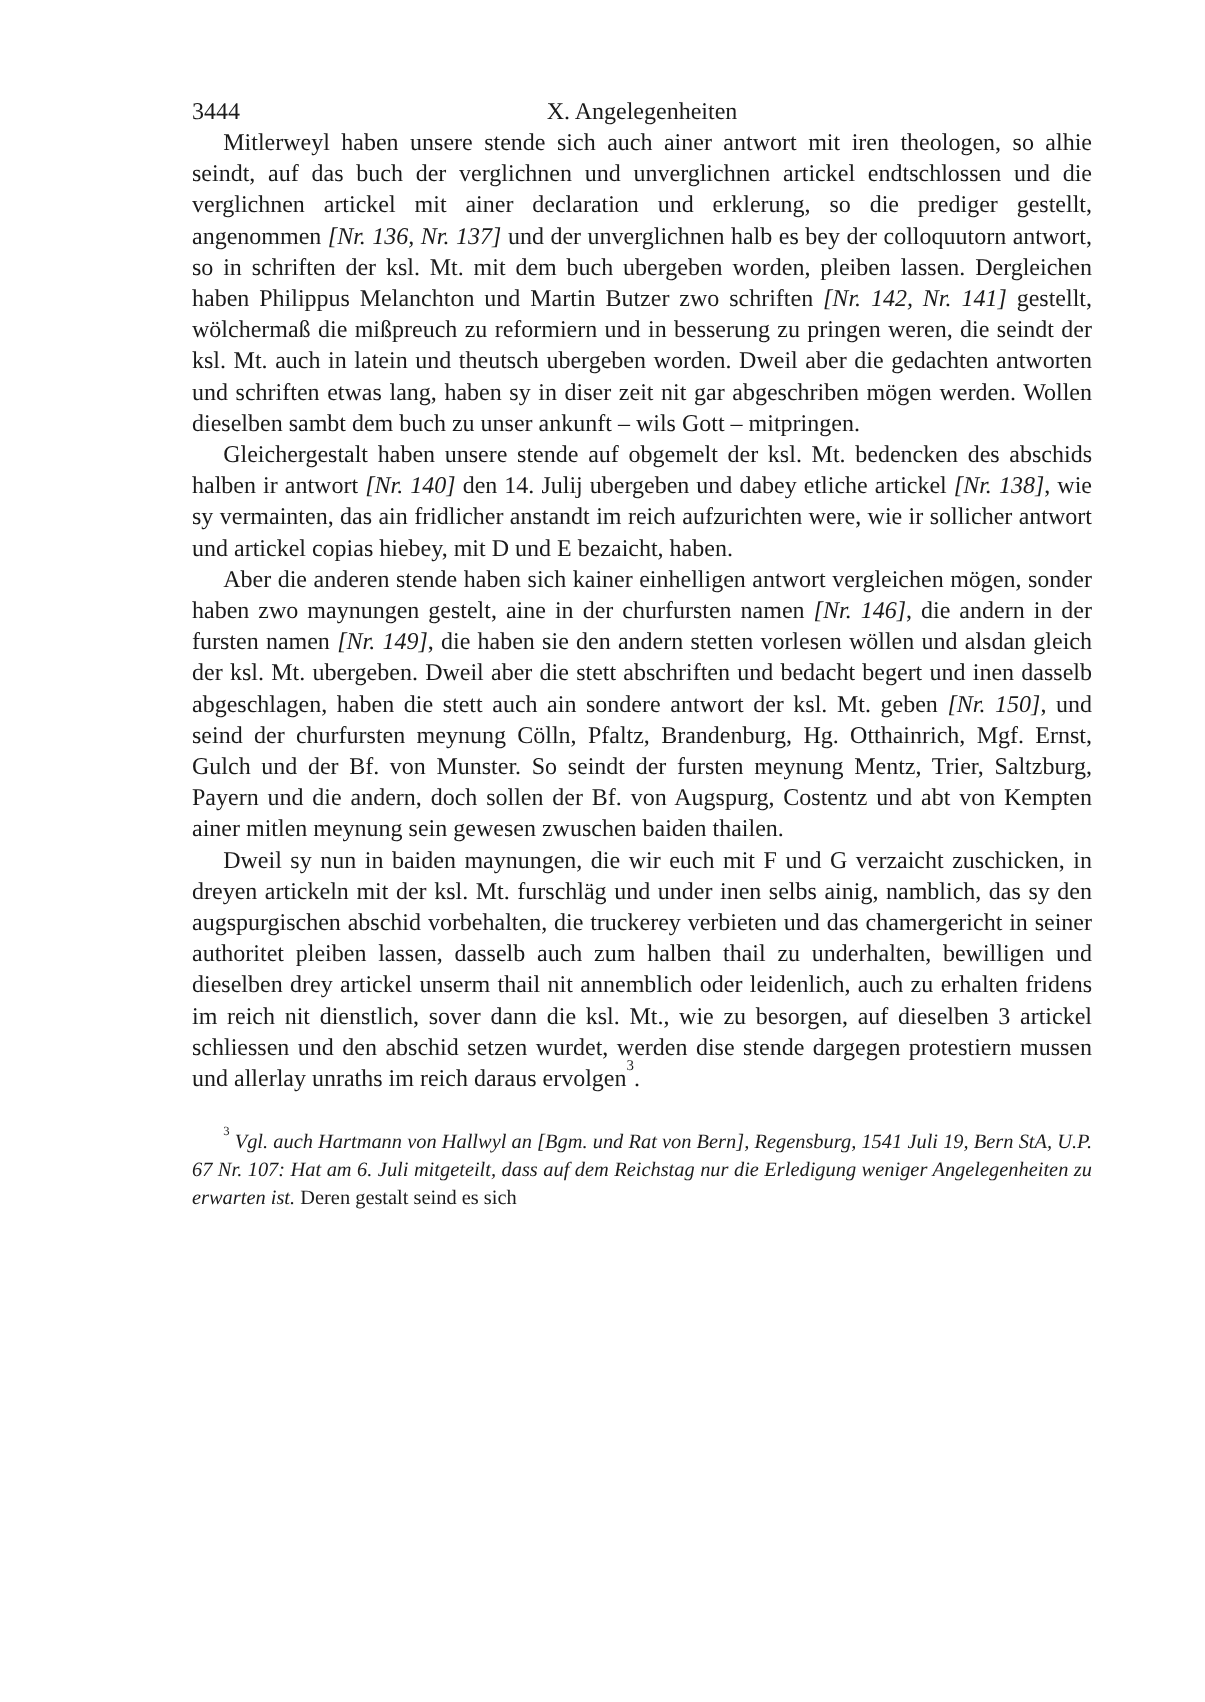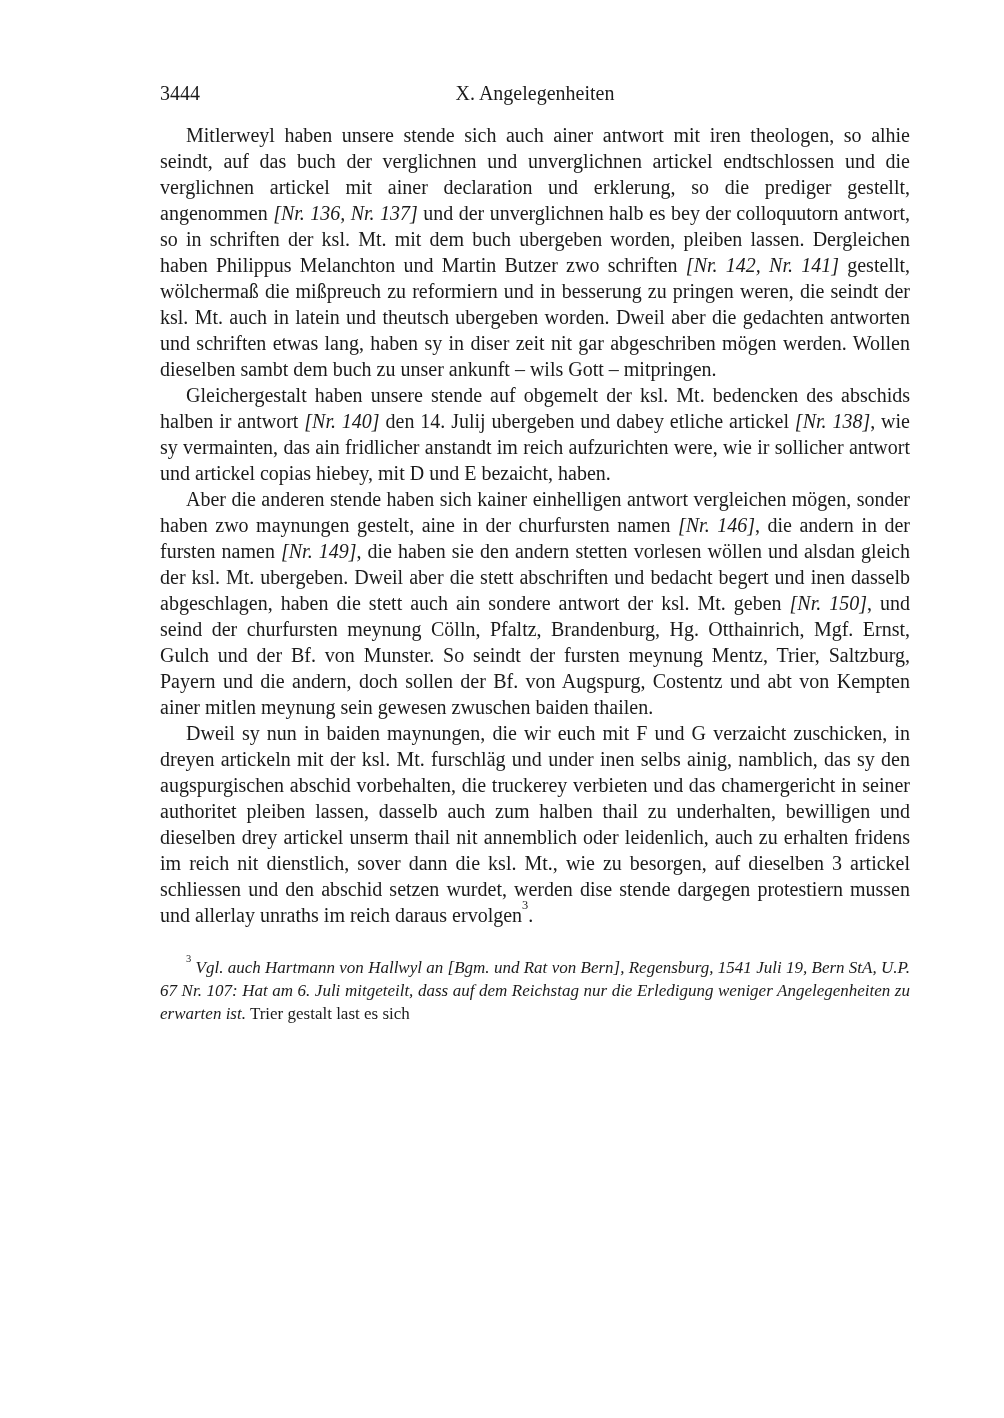--- a/index.html
+++ b/index.html
@@ -10,21 +10,21 @@
     color:#1b1b1b;
   }
   .page{
     position:relative;width:1004px;height:1418px;
     background:#ffffff;overflow:hidden;
   }
   .column{
     position:absolute;left:160px;top:80px;width:750px;
   }
   .page-header{
-    position:relative;height:26px;margin-bottom:16px;
+    position:relative;height:26px;
     font-size:20px;line-height:26px;
   }
   .pagenum{position:absolute;left:0;top:0;}
   .runtitle{position:absolute;left:0;right:0;text-align:center;}
   .bodytext{
     font-size:20px;line-height:26px;text-align:justify;
   }
   p.para{margin:0;}
   p.para.indent{text-indent:26px;}
   .it{font-style:italic;}
@@ -47,16 +47,16 @@
       <span class="runtitle">X. Angelegenheiten</span>
     </div>
 
     <div class="bodytext">
         <p class="para indent"><span>Mitlerweyl haben unsere stende sich auch ainer antwort mit iren theologen, so alhie seindt, auf das buch der verglichnen und unverglichnen artickel endtschlossen und die verglichnen artickel mit ainer declaration und erklerung, so die prediger gestellt, angenommen </span><span class="it">[Nr. 136, Nr. 137]</span><span> und der unverglichnen halb es bey der colloquutorn antwort, so in schriften der ksl. Mt. mit dem buch ubergeben worden, pleiben lassen. Dergleichen haben Philippus Melanchton und Martin Butzer zwo schriften </span><span class="it">[Nr. 142, Nr. 141]</span><span> gestellt, wölchermaß die mißpreuch zu reformiern und in besserung zu pringen weren, die seindt der ksl. Mt. auch in latein und theutsch ubergeben worden. Dweil aber die gedachten antworten und schriften etwas lang, haben sy in diser zeit nit gar abgeschriben mögen werden. Wollen dieselben sambt dem buch zu unser ankunft – wils Gott – mitpringen.</span></p>
         <p class="para indent"><span>Gleichergestalt haben unsere stende auf obgemelt der ksl. Mt. bedencken des abschids halben ir antwort </span><span class="it">[Nr. 140]</span><span> den 14. Julij ubergeben und dabey etliche artickel </span><span class="it">[Nr. 138]</span><span>, wie sy vermainten, das ain fridlicher anstandt im reich aufzurichten were, wie ir sollicher antwort und artickel copias hiebey, mit D und E bezaicht, haben.</span></p>
         <p class="para indent"><span>Aber die anderen stende haben sich kainer einhelligen antwort vergleichen mögen, sonder haben zwo maynungen gestelt, aine in der churfursten namen </span><span class="it">[Nr. 146]</span><span>, die andern in der fursten namen </span><span class="it">[Nr. 149]</span><span>, die haben sie den andern stetten vorlesen wöllen und alsdan gleich der ksl. Mt. ubergeben. Dweil aber die stett abschriften und bedacht begert und inen dasselb abgeschlagen, haben die stett auch ain sondere antwort der ksl. Mt. geben </span><span class="it">[Nr. 150]</span><span>, und seind der churfursten meynung Cölln, Pfaltz, Brandenburg, Hg. Otthainrich, Mgf. Ernst, Gulch und der Bf. von Munster. So seindt der fursten meynung Mentz, Trier, Saltzburg, Payern und die andern, doch sollen der Bf. von Augspurg, Costentz und abt von Kempten ainer mitlen meynung sein gewesen zwuschen baiden thailen.</span></p>
         <p class="para indent"><span>Dweil sy nun in baiden maynungen, die wir euch mit F und G verzaicht zuschicken, in dreyen artickeln mit der ksl. Mt. furschläg und under inen selbs ainig, namblich, das sy den augspurgischen abschid vorbehalten, die truckerey verbieten und das chamergericht in seiner authoritet pleiben lassen, dasselb auch zum halben thail zu underhalten, bewilligen und dieselben drey artickel unserm thail nit annemblich oder leidenlich, auch zu erhalten fridens im reich nit dienstlich, sover dann die ksl. Mt., wie zu besorgen, auf dieselben 3 artickel schliessen und den abschid setzen wurdet, werden dise stende dargegen protestiern mussen und allerlay unraths im reich daraus ervolgen</span><sup>3</sup><span>.</span></p>
       </div>
 
-    <div class="bodytext footnote"><sup>3</sup><span class="it"> Vgl. auch Hartmann von Hallwyl an [Bgm. und Rat von Bern], Regensburg, 1541 Juli 19, Bern StA, U.P. 67 Nr. 107: Hat am 6. Juli mitgeteilt, dass auf dem Reichstag nur die Erledigung weniger Angelegenheiten zu erwarten ist.</span><span> Trier gestalt last es sich</span></div>
+    <div class="bodytext footnote"><sup>3</sup><span class="it"> Vgl. auch Hartmann von Hallwyl an [Bgm. und Rat von Bern], Regensburg, 1541 Juli 19, Bern StA, U.P. 67 Nr. 107: Hat am 6. Juli mitgeteilt, dass auf dem Reichstag nur die Erledigung weniger Angelegenheiten zu erwarten ist.</span><span> Deren gestalt seind es sich</span></div>
 
   </div>
 </div>
 
 </body></html>

